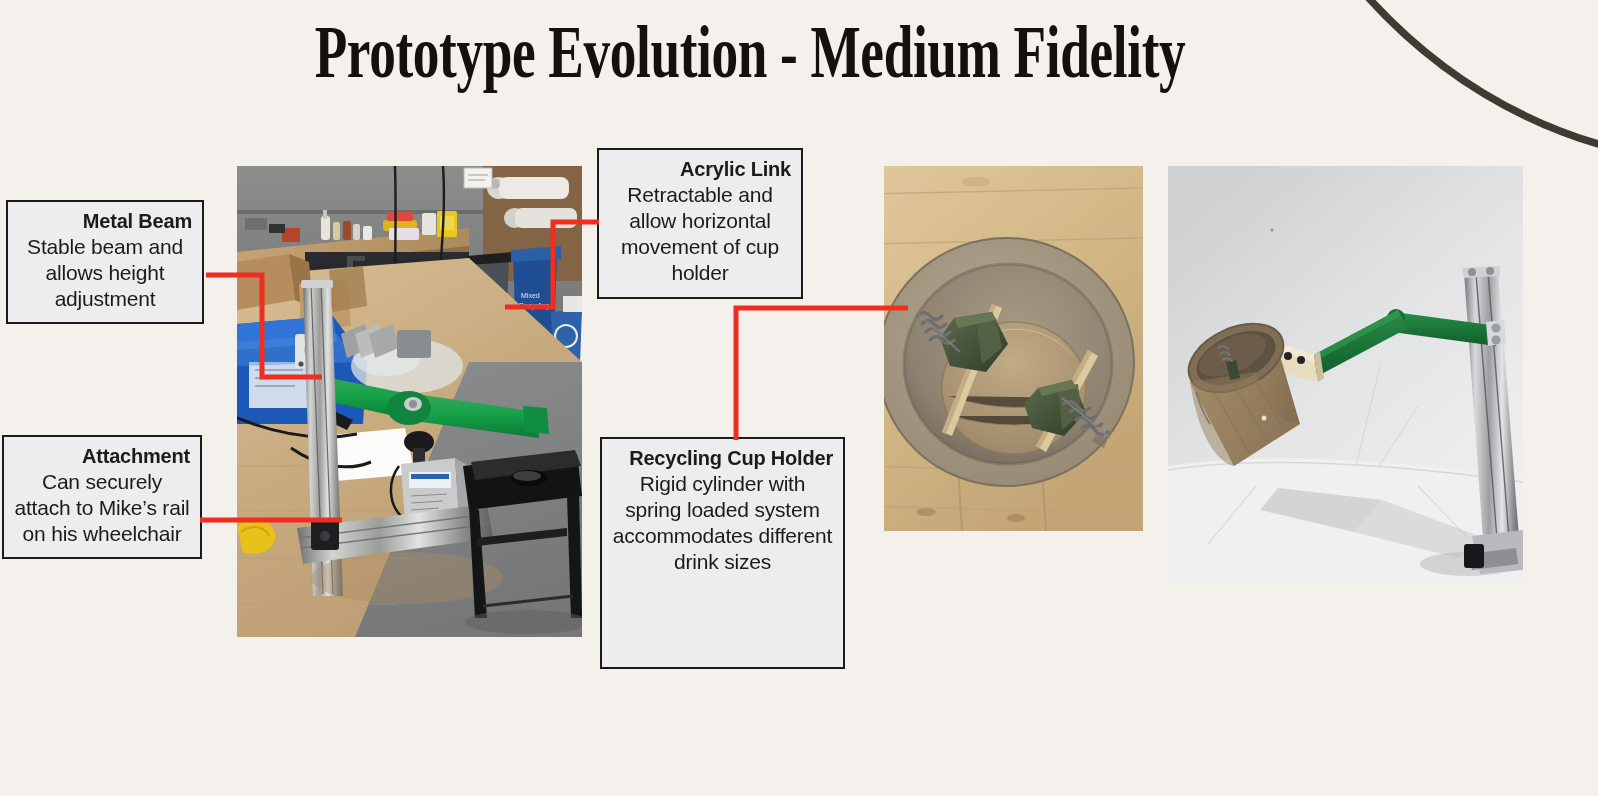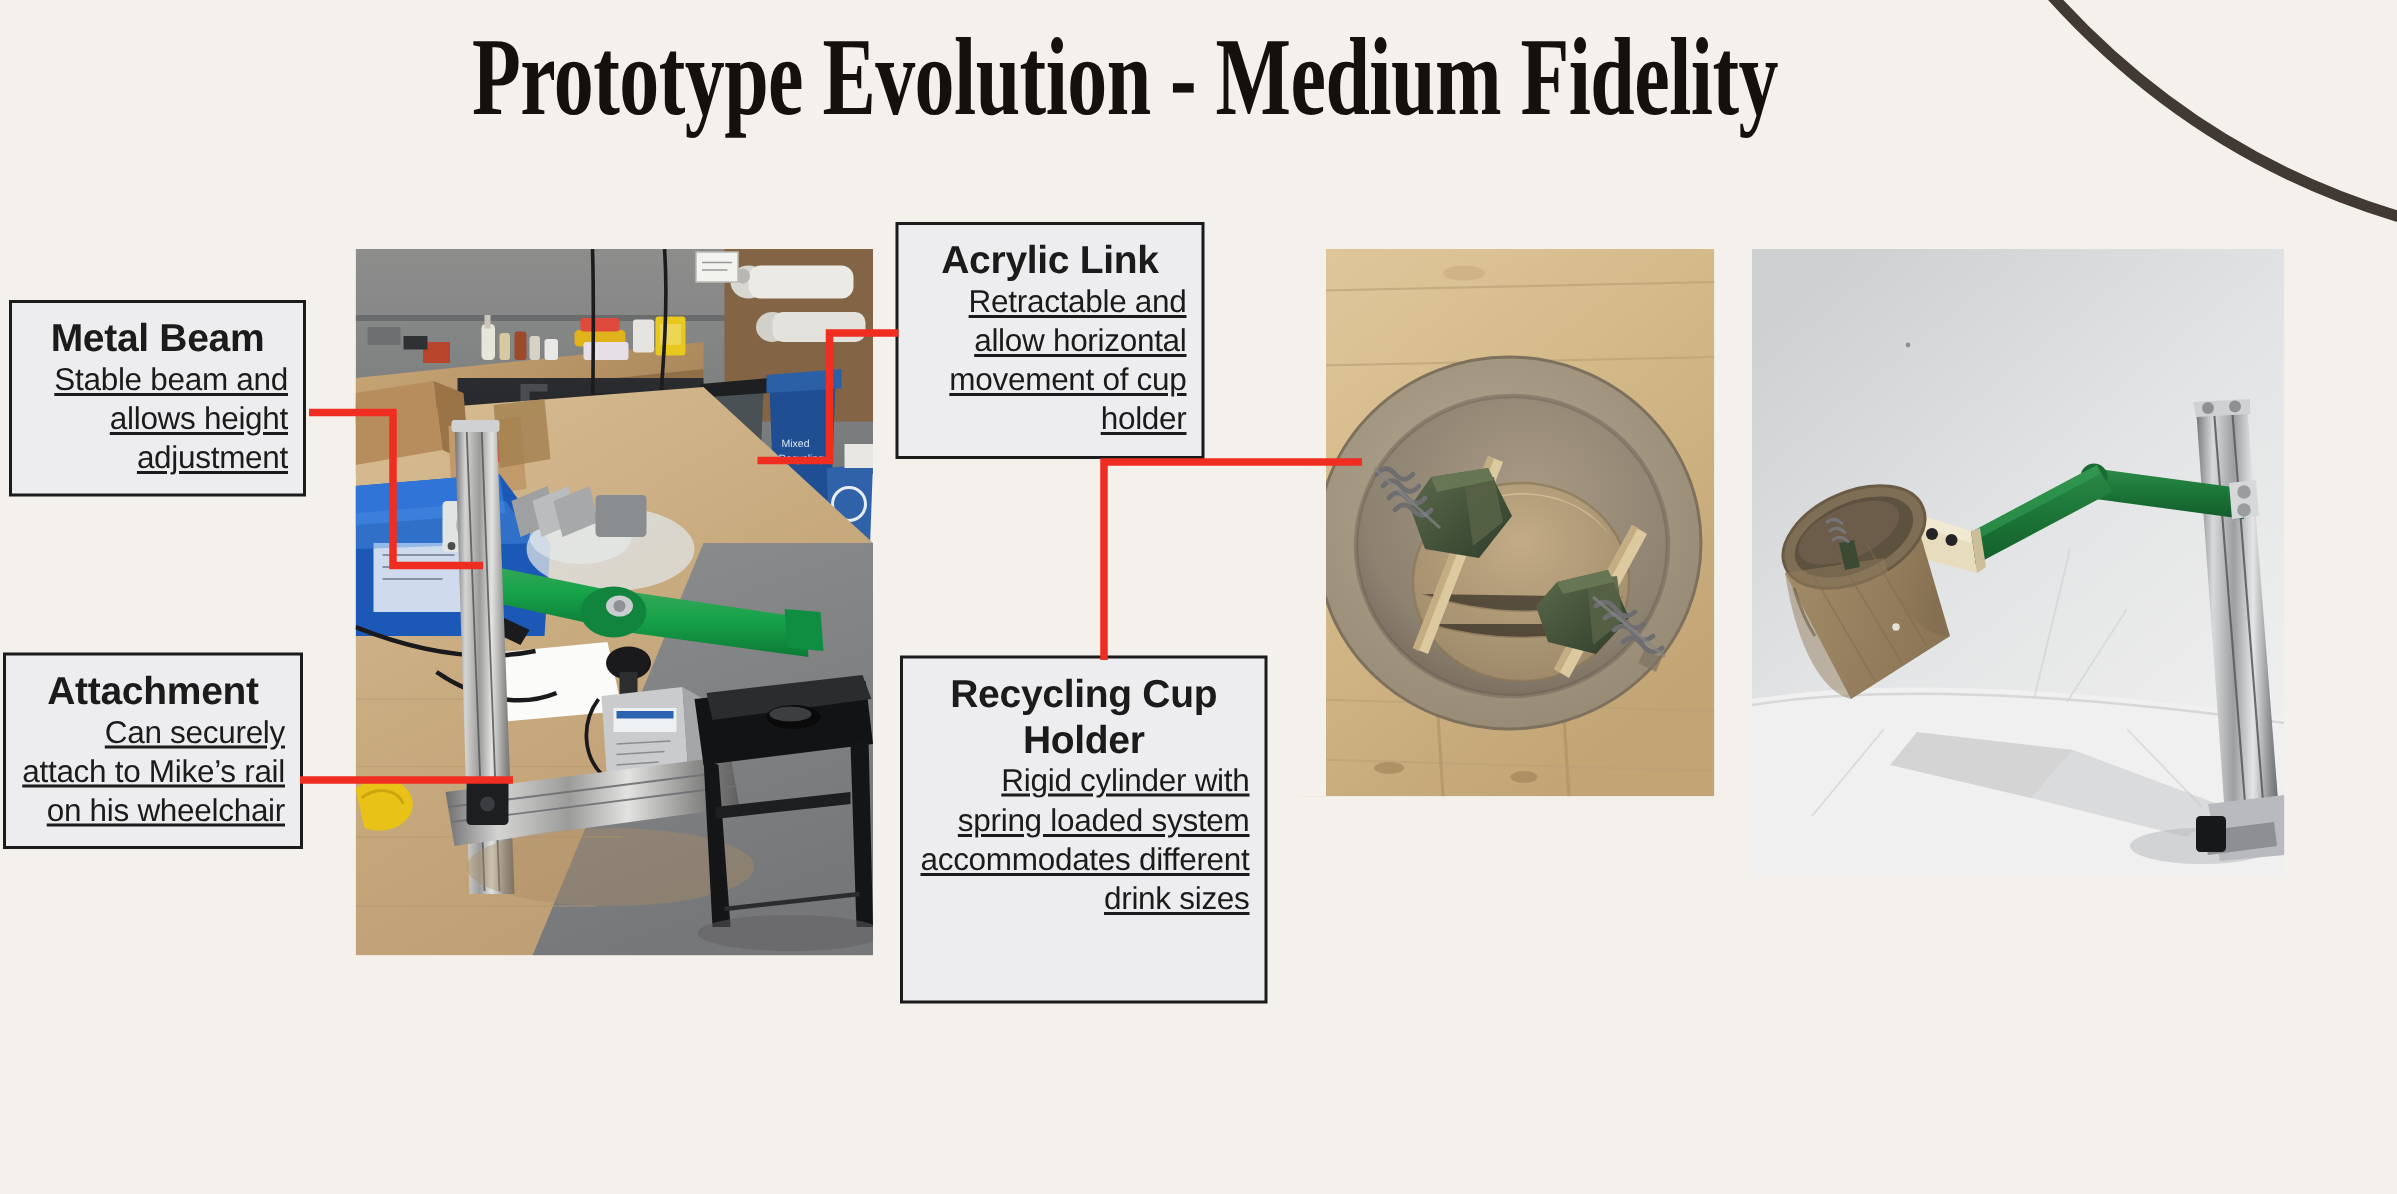--- a/index.html
+++ b/index.html
@@ -41,33 +41,33 @@
   .callout {
     position:absolute;
     background:#EDEDEF;
     border:2.5px solid #1B1B1B;
     padding:8px 10px 10px 10px;
     color:#1B1B1B;
     z-index:6;
   }
   .callout .ttl {
     font-weight:700;
-    font-size:26px;
+    font-size:20px;
     line-height:1.18;
-    text-align:center;
+    text-align:right;
     letter-spacing:-0.2px;
   }
   .callout .body {
     font-weight:400;
     font-size:21px;
     line-height:1.25;
     letter-spacing:-0.2px;
   }
-  .callout.center .body { text-align:right;text-decoration:underline; }
-  .callout.left   .body { text-align:right;text-decoration:underline; }
+  .callout.center .body { text-align:center; }
+  .callout.left   .body { text-align:center; }
 
   #callout-metal-beam { left:6px;  top:200px; width:198px; }
   #callout-attachment { left:2px;  top:435px; width:200px; }
   #callout-acrylic    { left:597px; top:148px; width:206px; }
   #callout-cardboard  { left:600px; top:437px; width:245px; height:232px; }
 
   
   #connectors { position:absolute; left:0; top:0; width:1598px; height:796px; z-index:7; pointer-events:none; }
 
   

